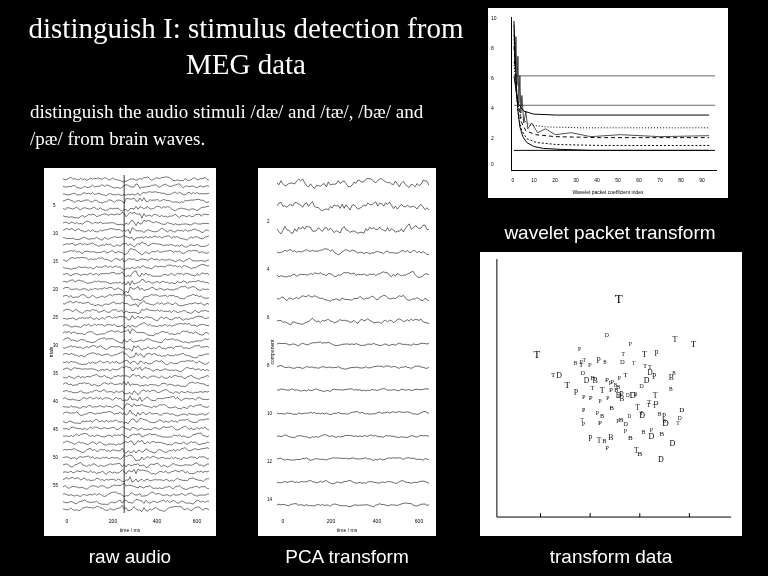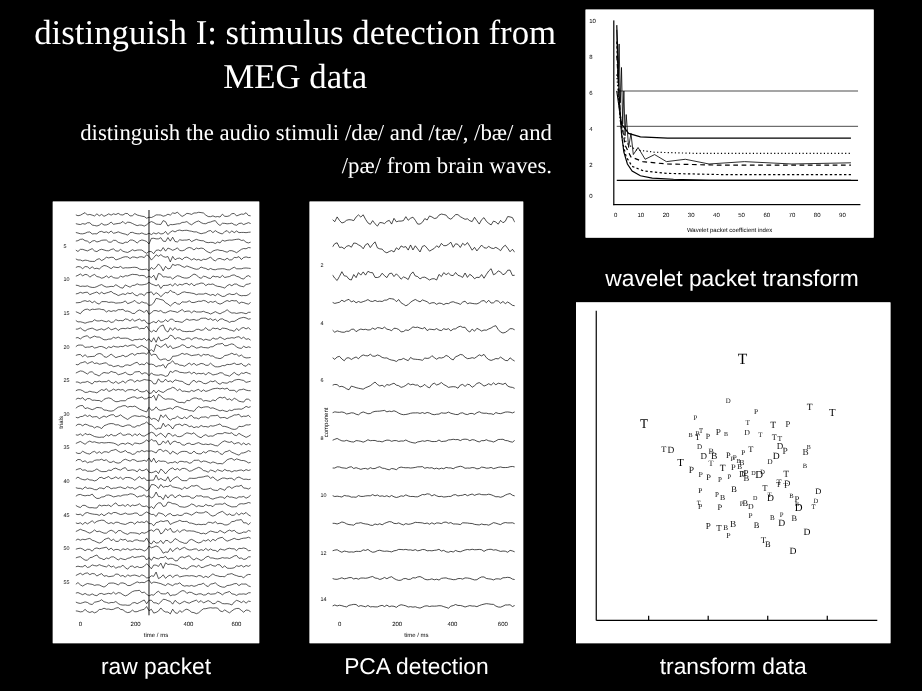--- a/index.html
+++ b/index.html
@@ -30,21 +30,21 @@
   }
   .subtitle {
     position: absolute;
     left: 30px;
     top: 98px;
     width: 430px;
     font-family: "Liberation Serif", serif;
     font-size: 19px;
     line-height: 27px;
     color: #ffffff;
-    text-align: right;
+    text-align: left;
   }
 
   
   .panel {
     position: absolute;
     background: #ffffff;
     box-sizing: border-box;
     overflow: hidden;
   }
 
@@ -407,15 +407,15 @@
   <svg style="position:absolute;left:0;top:0;width:100%;height:100%;" viewBox="0 0 262 284">
     <line x1="16" y1="6" x2="16" y2="266" stroke="#000" stroke-width="1"></line>
     <line x1="16" y1="266" x2="252" y2="266" stroke="#000" stroke-width="1"></line>
     <line x1="60" y1="266" x2="60" y2="262" stroke="#000" stroke-width="1"></line>
     <line x1="110" y1="266" x2="110" y2="262" stroke="#000" stroke-width="1"></line>
     <line x1="160" y1="266" x2="160" y2="262" stroke="#000" stroke-width="1"></line>
     <line x1="210" y1="266" x2="210" y2="262" stroke="#000" stroke-width="1"></line>
   </svg>
 </div>
 
-<div class="caption" id="caption-raw">raw packet</div>
-<div class="caption" id="caption-pca">PCA detection</div>
+<div class="caption" id="caption-raw">raw audio</div>
+<div class="caption" id="caption-pca">PCA transform</div>
 <div class="caption" id="caption-clust">transform data</div>
 
 </body></html>

